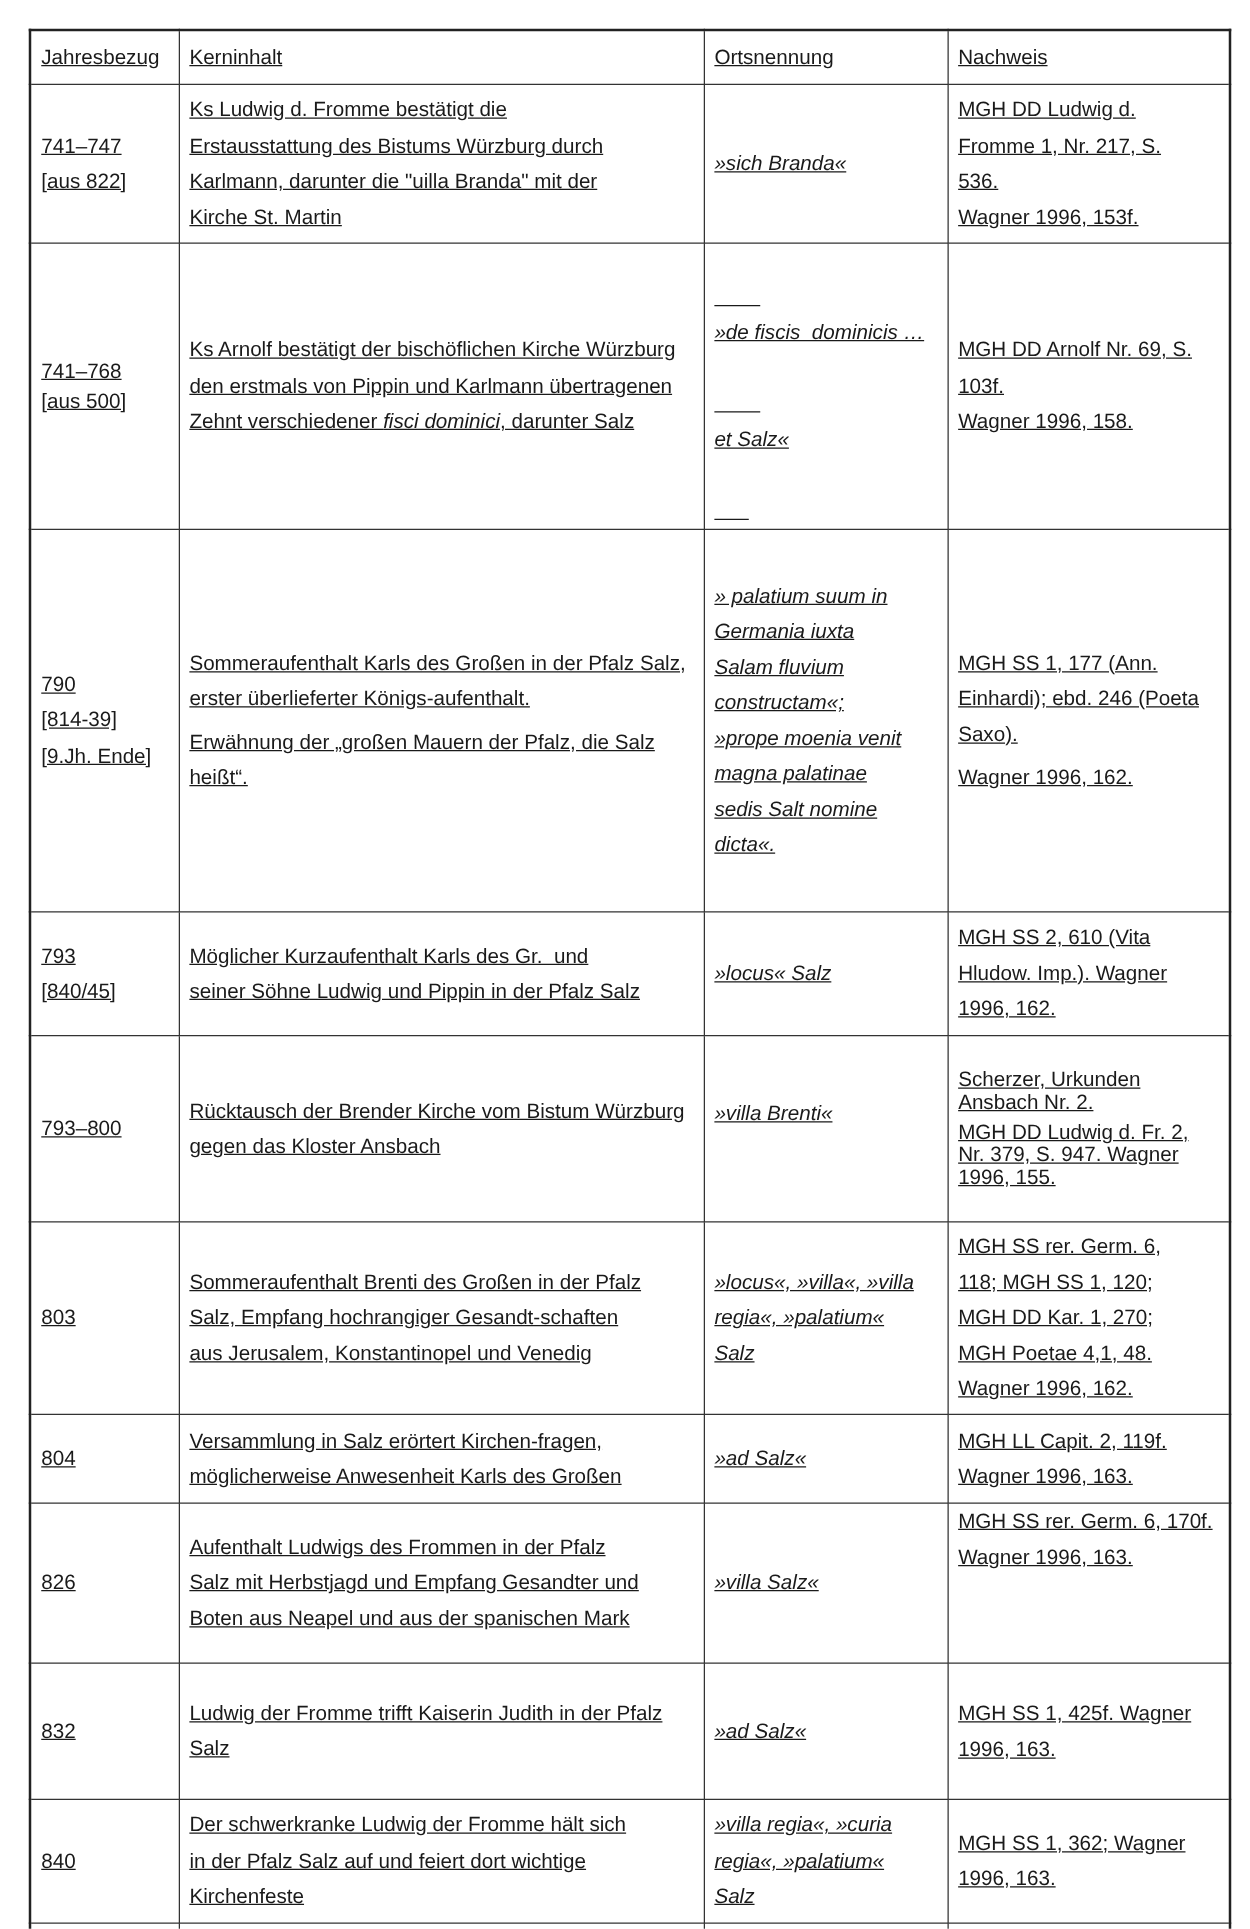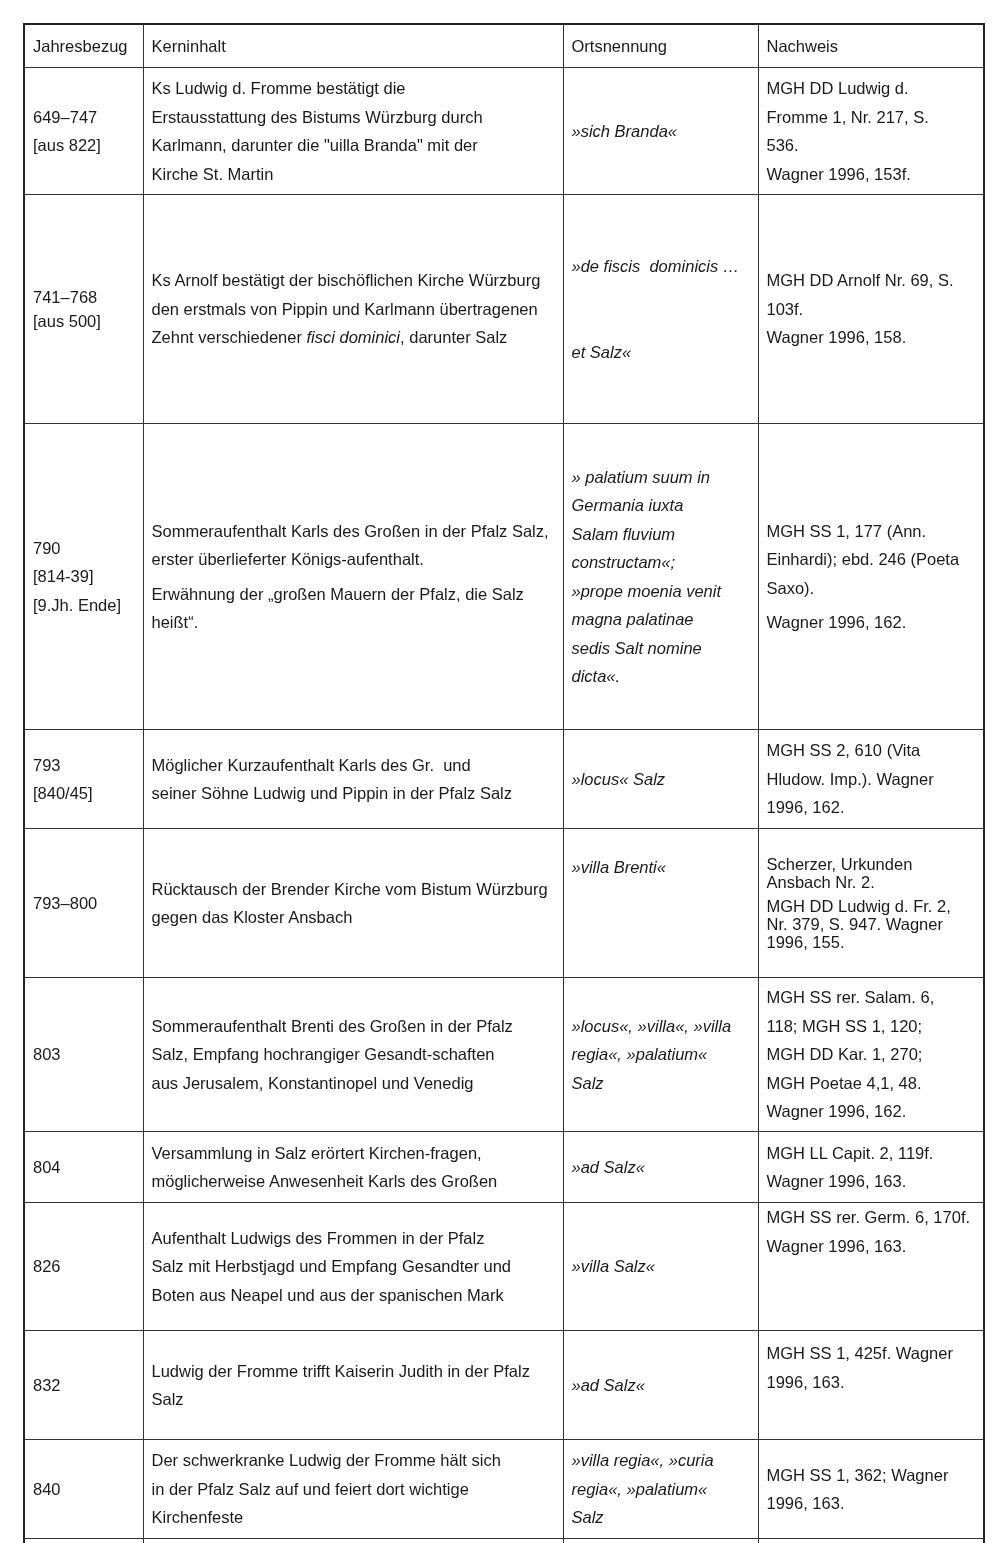--- a/index.html
+++ b/index.html
@@ -12,20 +12,21 @@
     font-size: 16.5px; line-height: 28.5px;
     border: 2px solid #222;
   }
   table.chron td, table.chron th {
     border: 1.3px solid #333;
     padding: 0 8px;
     vertical-align: middle;
     text-align: left;
     font-weight: normal;
     overflow: hidden;
+    text-decoration: underline;
   }
   col.c1 { width: 119px; }
   col.c2 { width: 420px; }
   col.c3 { width: 195px; }
   col.c4 { width: 226px; }
   th { height: 42px; }
   .cell-line { display: block; }
   .gap { display: block; height: 6px; }
   .it { font-style: italic; }
   .justify { text-align: justify; text-align-last: left; }
@@ -46,21 +47,21 @@
       <th>Jahresbezug</th>
       <th>Kerninhalt</th>
       <th>Ortsnennung</th>
       <th>Nachweis</th>
     </tr>
   </thead>
   <tbody>
 
     <tr style="height:127px">
       <td>
-        <span class="cell-line">649–747</span>
+        <span class="cell-line">741–747</span>
         <span class="cell-line">[aus 822]</span>
       </td>
       <td>
         <span class="cell-line">Ks Ludwig d. Fromme bestätigt die</span>
         <span class="cell-line">Erstausstattung des Bistums Würzburg durch</span>
         <span class="cell-line">Karlmann, darunter die "uilla Branda" mit der</span>
         <span class="cell-line">Kirche St. Martin</span>
       </td>
       <td class="it">
         <span class="cell-line">»sich Branda«</span>
@@ -139,21 +140,21 @@
       </td>
     </tr>
 
     <tr style="height:149px">
       <td>
         <span class="cell-line">793–800</span>
       </td>
       <td class="justify" style="vertical-align:middle">
         <span>Rücktausch der Brender Kirche vom Bistum Würzburg gegen das Kloster Ansbach</span>
       </td>
-      <td class="it" style="vertical-align:top;padding-top:24px">
+      <td class="it" style="vertical-align:top;padding-top:48px">
         <span class="cell-line">»villa Brenti«</span>
       </td>
       <td style="line-height:18px">
         <span class="cell-line">Scherzer, Urkunden Ansbach Nr. 2.</span>
         <span class="gap"></span>
         <span class="cell-line">MGH DD Ludwig d. Fr. 2, Nr. 379, S. 947. Wagner 1996, 155.</span>
       </td>
     </tr>
 
     <tr style="height:154px">
@@ -164,21 +165,21 @@
         <span class="cell-line">Sommeraufenthalt Brenti des Großen in der Pfalz</span>
         <span class="cell-line">Salz, Empfang hochrangiger Gesandt-schaften</span>
         <span class="cell-line">aus Jerusalem, Konstantinopel und Venedig</span>
       </td>
       <td class="it">
         <span class="cell-line">»locus«, »villa«, »villa</span>
         <span class="cell-line">regia«, »palatium«</span>
         <span class="cell-line">Salz</span>
       </td>
       <td>
-        <span class="cell-line">MGH SS rer. Salam. 6,</span>
+        <span class="cell-line">MGH SS rer. Germ. 6,</span>
         <span class="cell-line">118; MGH SS 1, 120;</span>
         <span class="cell-line">MGH DD Kar. 1, 270;</span>
         <span class="cell-line">MGH Poetae 4,1, 48.</span>
         <span class="cell-line">Wagner 1996, 162.</span>
       </td>
     </tr>
 
     <tr style="height:71px">
       <td>
         <span class="cell-line">804</span>
@@ -217,21 +218,21 @@
     <tr style="height:109px">
       <td>
         <span class="cell-line">832</span>
       </td>
       <td class="justify">
         <span>Ludwig der Fromme trifft Kaiserin Judith in der Pfalz Salz</span>
       </td>
       <td class="it">
         <span class="cell-line">»ad Salz«</span>
       </td>
-      <td style="vertical-align:top;padding-top:8px">
+      <td style="vertical-align:top;padding-top:26px">
         <span class="cell-line">MGH SS 1, 425f. Wagner</span>
         <span class="cell-line">1996, 163.</span>
       </td>
     </tr>
 
     <tr style="height:99px">
       <td>
         <span class="cell-line">840</span>
       </td>
       <td>

